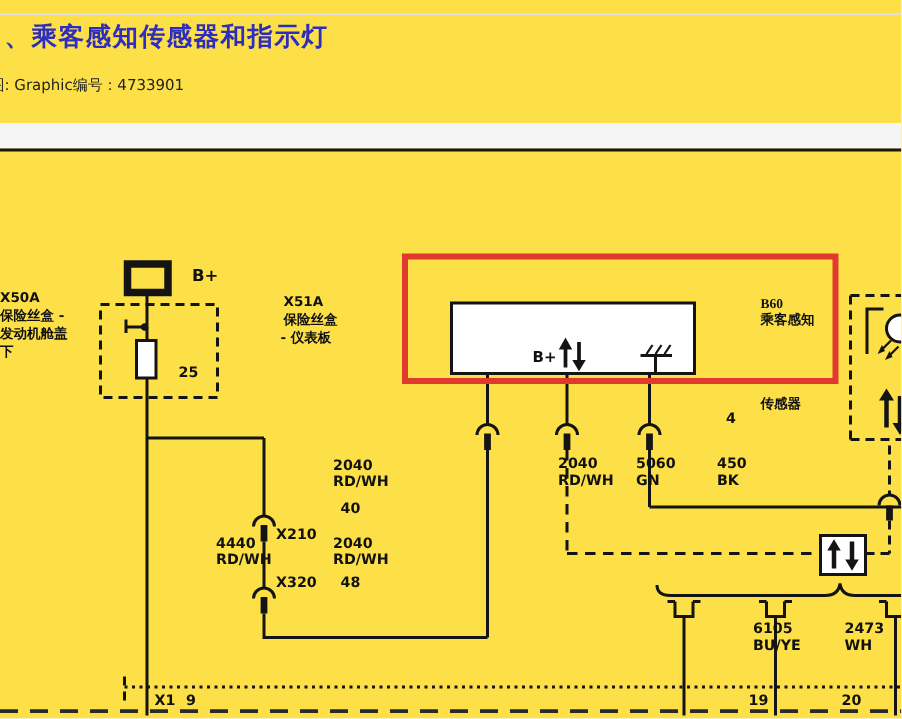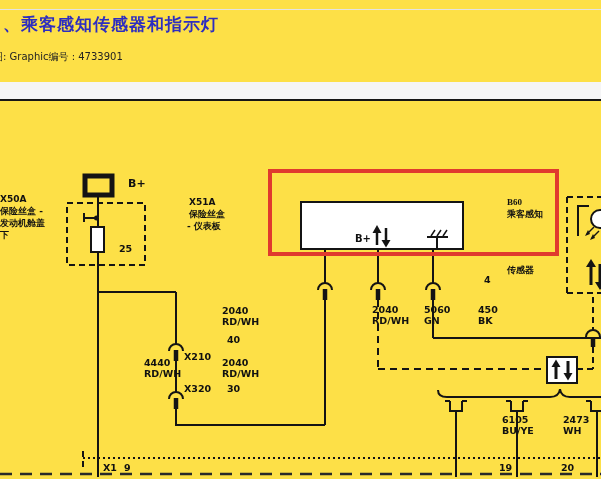--- a/index.html
+++ b/index.html
@@ -187,21 +187,21 @@
   <div class="lbl s9" style="left:222px;top:305px;">2040</div>
   <div class="lbl s9" style="left:222px;top:316px;">RD/WH</div>
   <div class="lbl s9" style="left:184px;top:351px;">X210</div>
   <div class="lbl s9" style="left:227px;top:334px;">40</div>
 
   <div class="lbl s9" style="left:144px;top:357px;">4440</div>
   <div class="lbl s9" style="left:144px;top:368px;">RD/WH</div>
   <div class="lbl s9" style="left:222px;top:357px;">2040</div>
   <div class="lbl s9" style="left:222px;top:368px;">RD/WH</div>
   <div class="lbl s9" style="left:184px;top:383px;text-align:center;">X320</div>
-  <div class="lbl s9" style="left:227px;top:383px;">30</div>
+  <div class="lbl s9" style="left:227px;top:383px;">48</div>
 
   <div class="lbl s9" style="left:372px;top:304px;">2040</div>
   <div class="lbl s9" style="left:372px;top:315px;">RD/WH</div>
   <div class="lbl s9" style="left:424px;top:304px;">5060</div>
   <div class="lbl s9" style="left:424px;top:315px;">GN</div>
   <div class="lbl s9" style="left:478px;top:304px;">450</div>
   <div class="lbl s9" style="left:478px;top:315px;">BK</div>
 
   <div class="lbl s9" style="left:502px;top:414px;">6105</div>
   <div class="lbl s9" style="left:502px;top:425px;">BU/YE</div>

